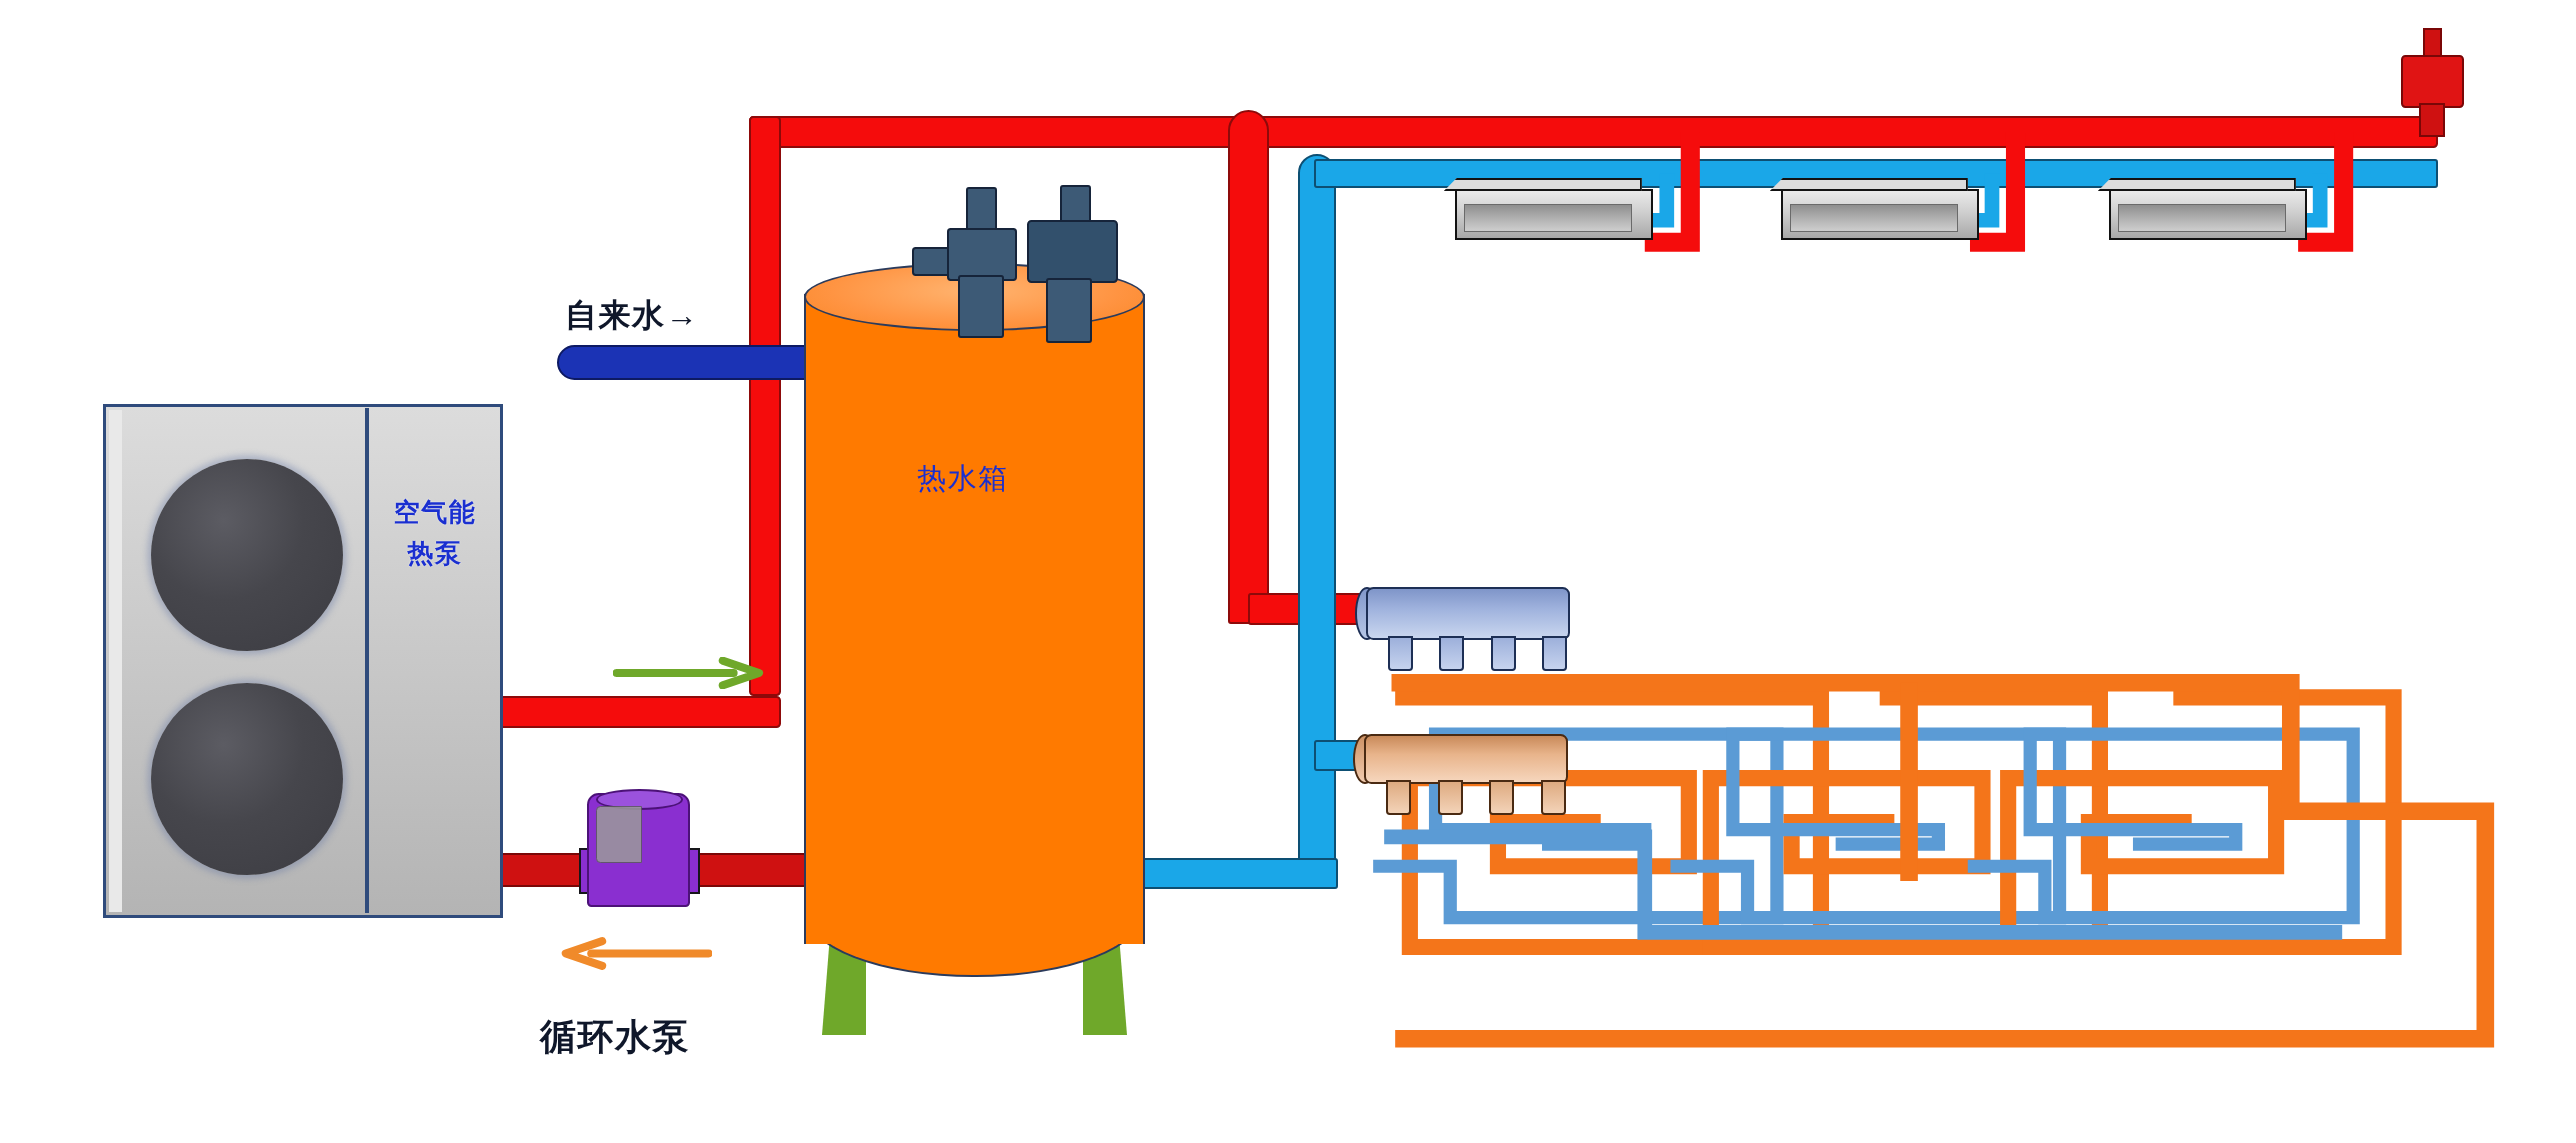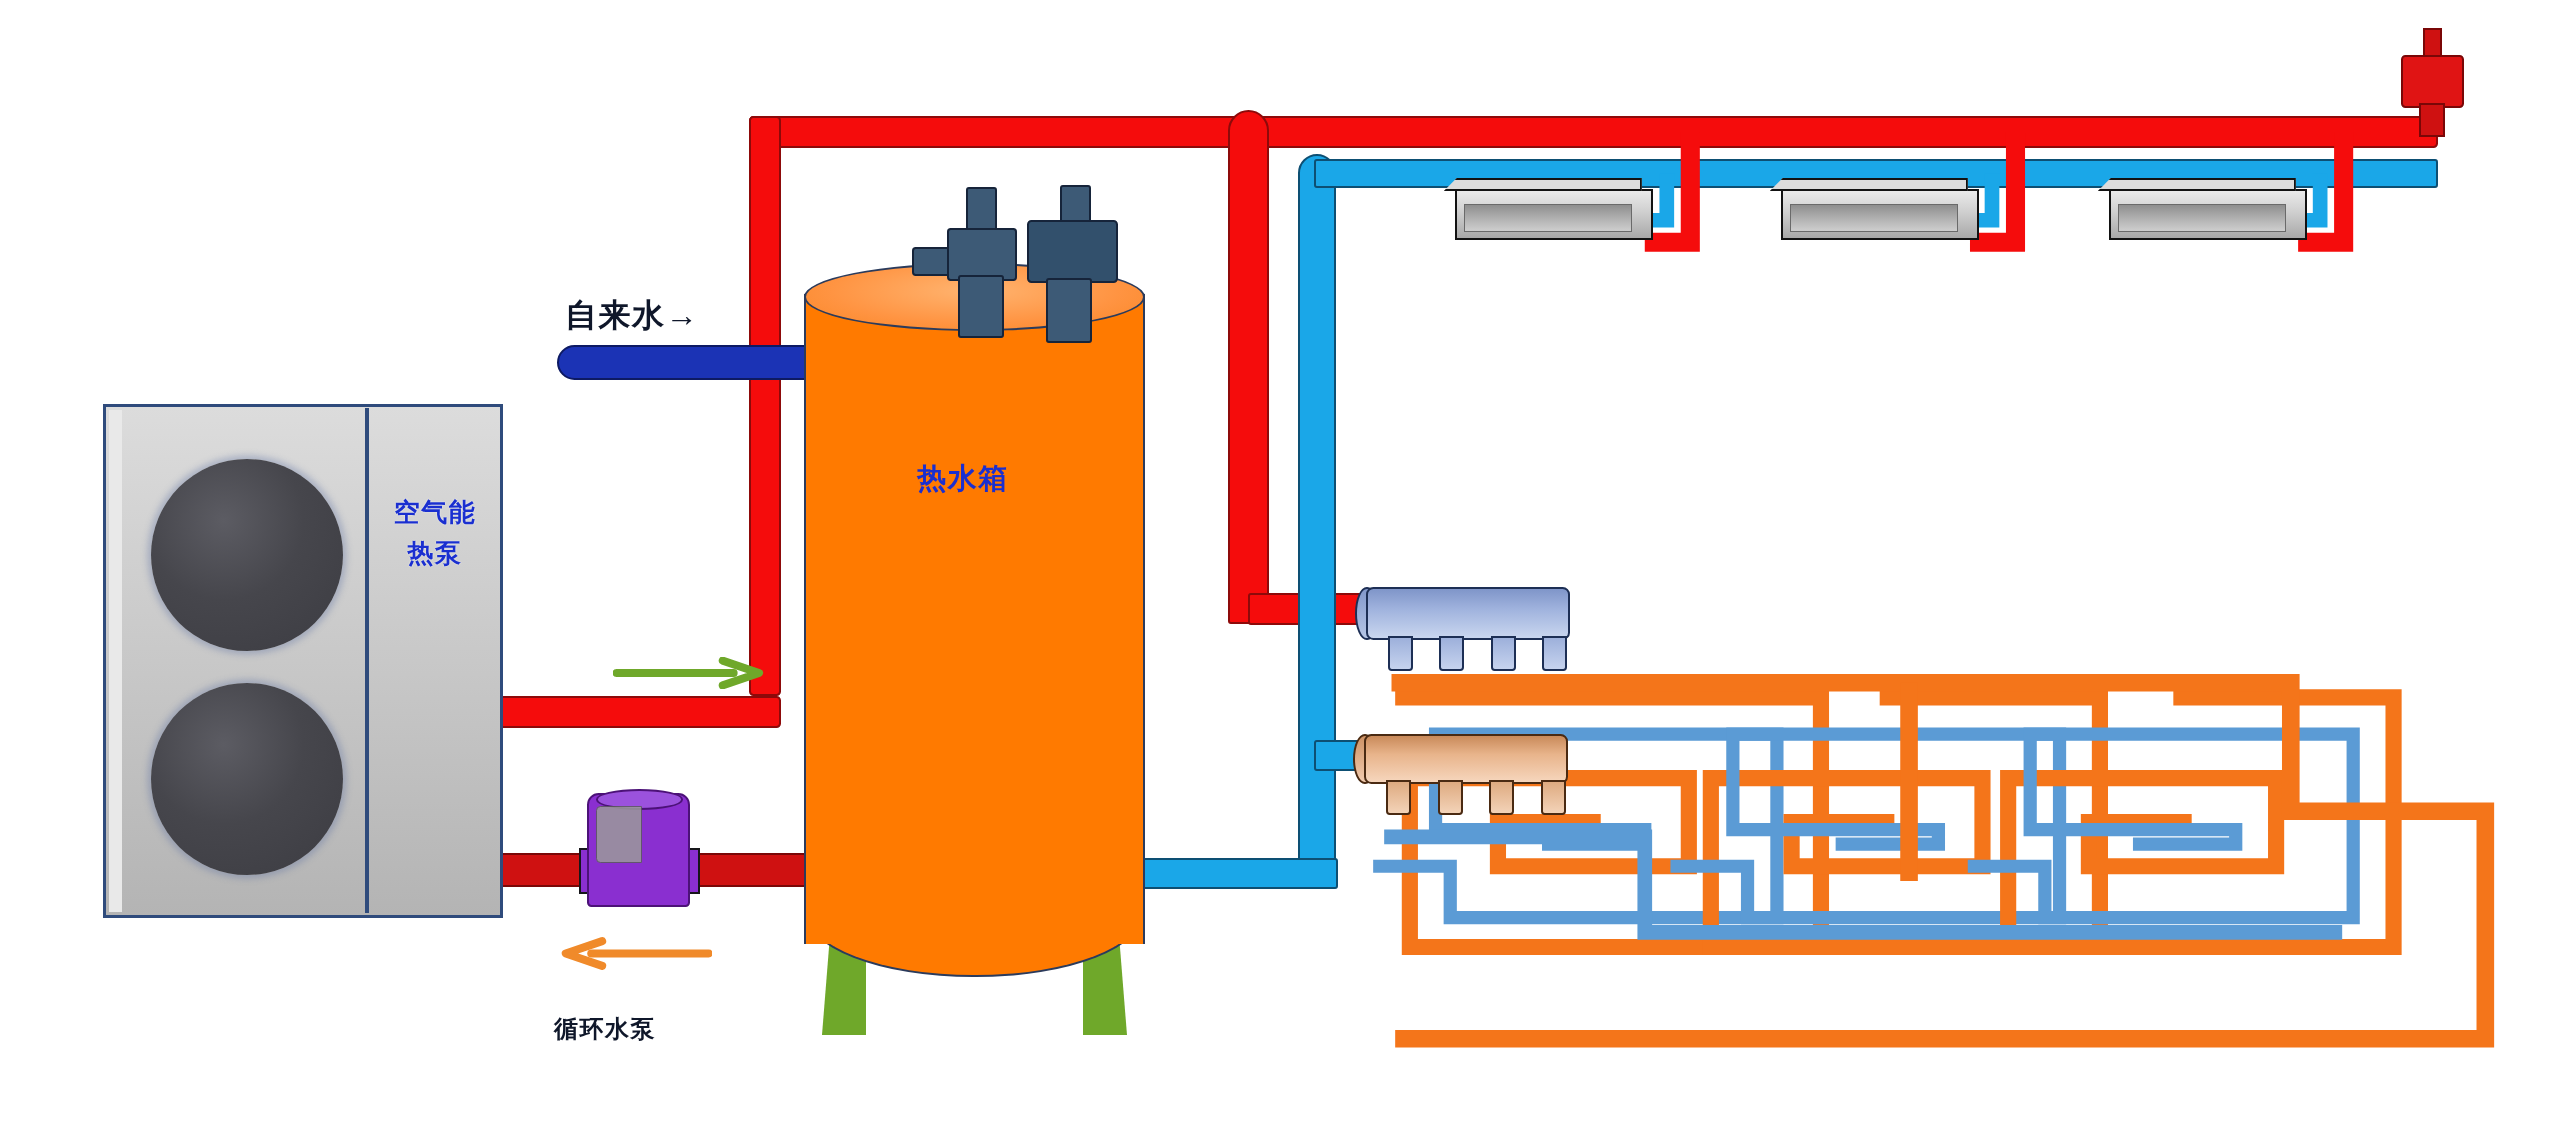--- a/index.html
+++ b/index.html
@@ -32,21 +32,21 @@
   
   #tank-body{left:804px;top:294px;width:341px;height:650px;background:#ff7a00;
              border-left:2.2px solid #2b3b5c;border-right:2.2px solid #2b3b5c;box-sizing:border-box;}
   #tank-bottom{left:804px;top:874px;width:341px;height:103px;background:#ff7a00;
                border:2.2px solid #2b3b5c;border-top:none;box-sizing:border-box;
                border-radius:0 0 169px 169px/0 0 66px 66px;}
   #tank-top{left:804px;top:263px;width:341px;height:68px;
             background:radial-gradient(ellipse at 50% 40%,#ffb470 0%,#ff9442 60%,#f98524 100%);
             border:2.2px solid #2b3b5c;border-radius:50%;box-sizing:border-box;}
   #tank-label{left:804px;top:455px;width:318px;text-align:center;color:#1a2fd0;
-              font-weight:700;font-size:29px;line-height:46px;letter-spacing:1.5px;}
+              font-weight:400;font-size:29px;line-height:46px;letter-spacing:1.5px;}
   .tank-leg{position:absolute;background:#6fa82a;}
   #leg-l{left:822px;top:936px;width:44px;height:99px;
          clip-path:polygon(18% 0,100% 0,100% 100%,0 100%);}
   #leg-r{left:1083px;top:936px;width:44px;height:99px;
          clip-path:polygon(0 0,82% 0,100% 100%,0 100%);}
 
   
   .vlv{position:absolute;background:#3d5a76;border:2.2px solid #16243a;box-sizing:border-box;}
   .vlv-d{background:#32506c;}
   #v1-stem{left:966px;top:187px;width:31px;height:51px;border-radius:2.9px;}
@@ -95,21 +95,21 @@
        background:linear-gradient(180deg,#8e8e8e 0%,#b6b6b6 60%,#cecece 100%);
        border:0.7px solid #6a6a6a;}
   .fcu-top{position:absolute;left:-13.2px;top:-13.2px;width:198px;height:13.2px;
        background:#dcdcdc;border:2.2px solid #121212;box-sizing:border-box;
        clip-path:polygon(13.2px 0,100% 0,calc(100% - 0px) 100%,0 100%);}
 
   
   .cn-label{position:absolute;color:#0f172a;font-weight:700;letter-spacing:1.5px;
             text-shadow:0 0 1.5px rgba(255,255,255,.85);}
   #lbl-tap{left:565px;top:294px;font-size:32px;}
-  #lbl-pump{left:554px;top:1013px;font-size:24px;}
+  #lbl-pump{left:540px;top:1013px;font-size:36px;}
 
   
   #arrow-green{left:613px;top:657px;width:154px;height:32px;}
   #arrow-orange{left:558px;top:936px;width:154px;height:35px;}
 
   
   #tv-stem{left:2423px;top:28px;width:19px;height:37px;background:#cf1111;border:2.2px solid #7a0707;box-sizing:border-box;}
   #tv-body{left:2401px;top:55px;width:63px;height:53px;background:#e01414;border:2.2px solid #7a0707;box-sizing:border-box;border-radius:4.4px;}
   #tv-foot{left:2419px;top:103px;width:26.4px;height:34px;background:#cf1111;border:2.2px solid #7a0707;box-sizing:border-box;}
 </style>

